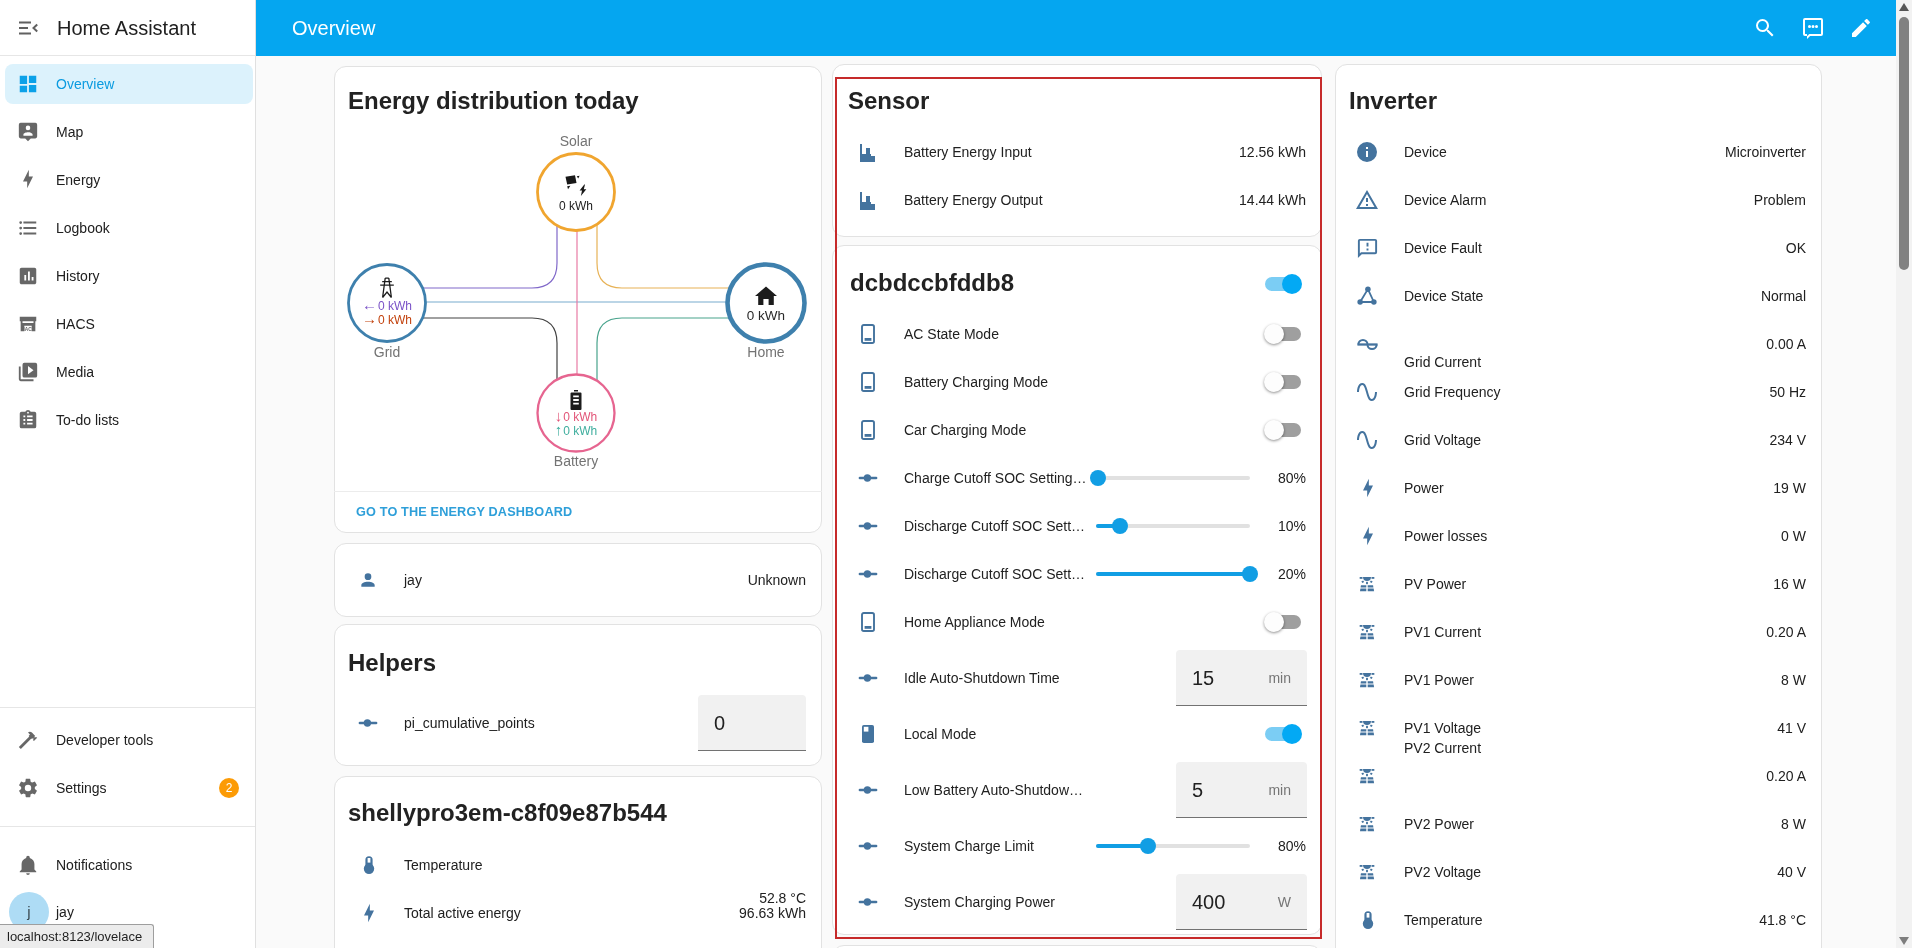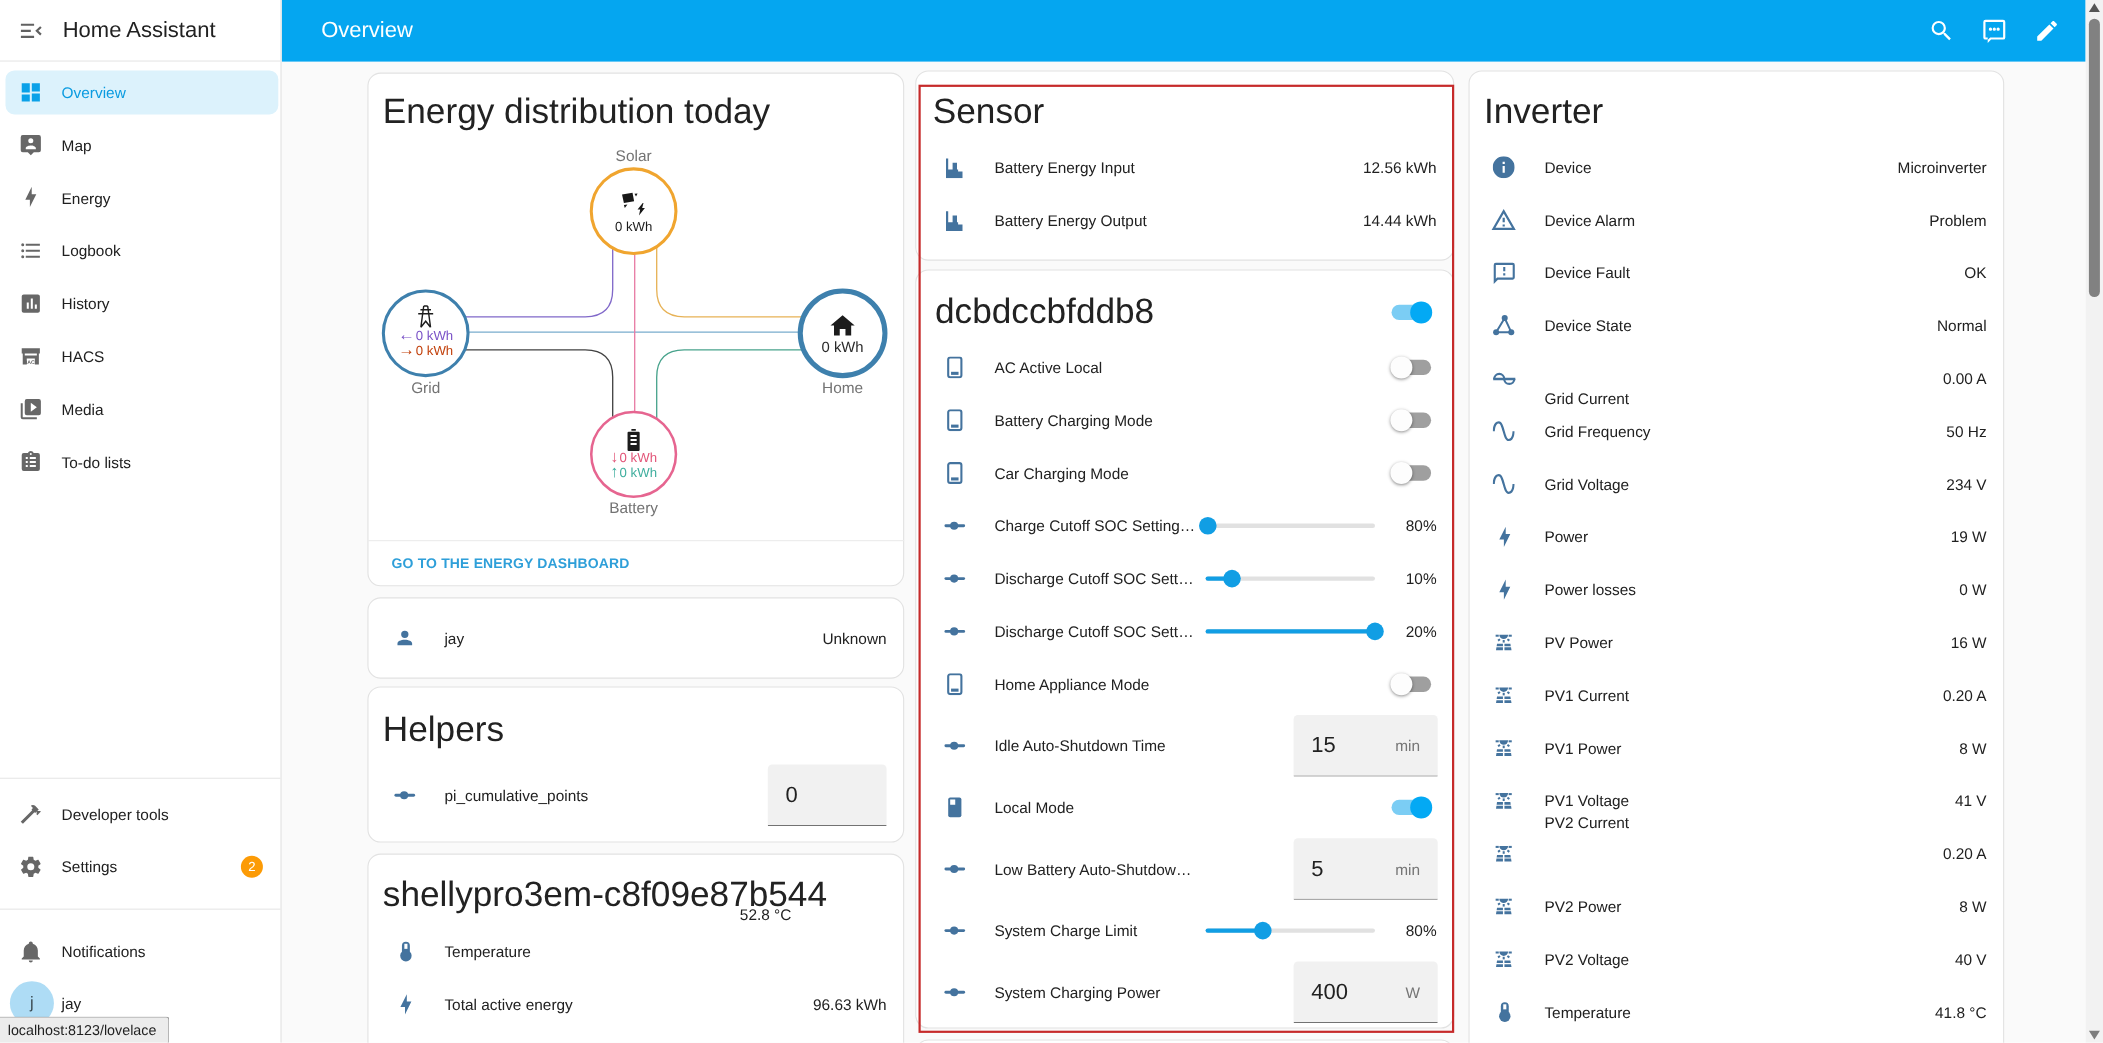--- a/index.html
+++ b/index.html
@@ -1,20 +1,20 @@
 <!DOCTYPE html>
 <html><head>
 <meta charset="utf-8">
 <style>
   * { margin:0; padding:0; box-sizing:border-box; }
   html,body { width:1912px; height:948px; overflow:hidden; background:#fff;
     font-family:"Liberation Sans", sans-serif; position:relative; }
   .abs { position:absolute; }
   .card { position:absolute; background:#fff; border:1px solid #e2e2e2; border-radius:12px; }
-  .title { position:absolute; font-size:32px; color:#222; line-height:32px; white-space:nowrap; font-weight:400; }
+  .title { position:absolute; font-size:24px; color:#222; line-height:32px; white-space:nowrap; font-weight:700; }
   .lbl { position:absolute; font-size:14px; color:#212121; line-height:20px; white-space:nowrap; }
   .val { position:absolute; font-size:14px; color:#212121; line-height:20px; text-align:right; width:220px; white-space:nowrap; }
   .ic { position:absolute; width:20px; height:20px; }
   .ic svg { display:block; }
   
   .swtr { position:absolute; width:36px; height:14px; border-radius:7px; }
   .swth { position:absolute; width:20px; height:20px; border-radius:50%; }
   .off .swtr { background:#9f9f9f; }
   .off .swth { background:#fdfdfd; box-shadow:0 1px 3px rgba(0,0,0,.45); }
   .on .swtr { background:#7bcdf4; }
@@ -214,21 +214,21 @@
 <div class="card" style="left:334px; top:776px; width:488px; height:300px;"></div>
 <div class="title" style="left:348px; top:797px;">shellypro3em-c8f09e87b544</div>
 <div class="ic" style="left:359px; top:855px;">
 <svg width="20" height="20" viewBox="0 0 20 20" fill="#44739e">
       <rect x="6.4" y="1.2" width="7.2" height="12" rx="3.6"></rect>
       <circle cx="10" cy="13.8" r="5.2"></circle>
       <rect x="8.6" y="3" width="2.8" height="4.6" fill="#fff"></rect>
     </svg>
 </div>
 <div class="lbl" style="left:404px; top:855px;">Temperature</div>
-<div class="val" style="left:586px; top:821px;text-align:center;">52.8 °C</div>
+<div class="val" style="left:586px; top:888px;">52.8 °C</div>
 <div class="ic" style="left:359px; top:903px;">
 <svg width="20" height="20" viewBox="0 0 24 24" fill="#44739e">
       <path d="M11 15H6l7-14v8h5l-7 14v-8z"></path>
     </svg>
 </div>
 <div class="lbl" style="left:404px; top:903px;">Total active energy</div>
 <div class="val" style="left:586px; top:903px;">96.63 kWh</div>
 
 <div class="card" style="left:832px; top:64px; width:490px; height:173px;"></div>
 <div class="title" style="left:848px; top:85px;">Sensor</div>
@@ -253,21 +253,21 @@
     <div class="swtr" style="left:1265px; top:277px;"></div>
     <div class="swth" style="left:1282px; top:274px;"></div>
   </div>
 
 <div class="ic" style="left:858px; top:324px;">
 <svg width="20" height="20" viewBox="0 0 20 20">
       <rect x="4" y="1" width="12" height="18" rx="1.8" fill="none" stroke="#44739e" stroke-width="1.9"></rect>
       <rect x="6.6" y="14" width="6.8" height="2.8" fill="#44739e"></rect>
     </svg>
 </div>
-<div class="lbl" style="left:904px; top:324px;">AC Active Local</div>
+<div class="lbl" style="left:904px; top:324px;">AC State Mode</div>
 <div class="off">
     <div class="swtr" style="left:1265px; top:327px;"></div>
     <div class="swth" style="left:1264px; top:324px;"></div>
   </div>
 <div class="ic" style="left:858px; top:372px;">
 <svg width="20" height="20" viewBox="0 0 20 20">
       <rect x="4" y="1" width="12" height="18" rx="1.8" fill="none" stroke="#44739e" stroke-width="1.9"></rect>
       <rect x="6.6" y="14" width="6.8" height="2.8" fill="#44739e"></rect>
     </svg>
 </div>

